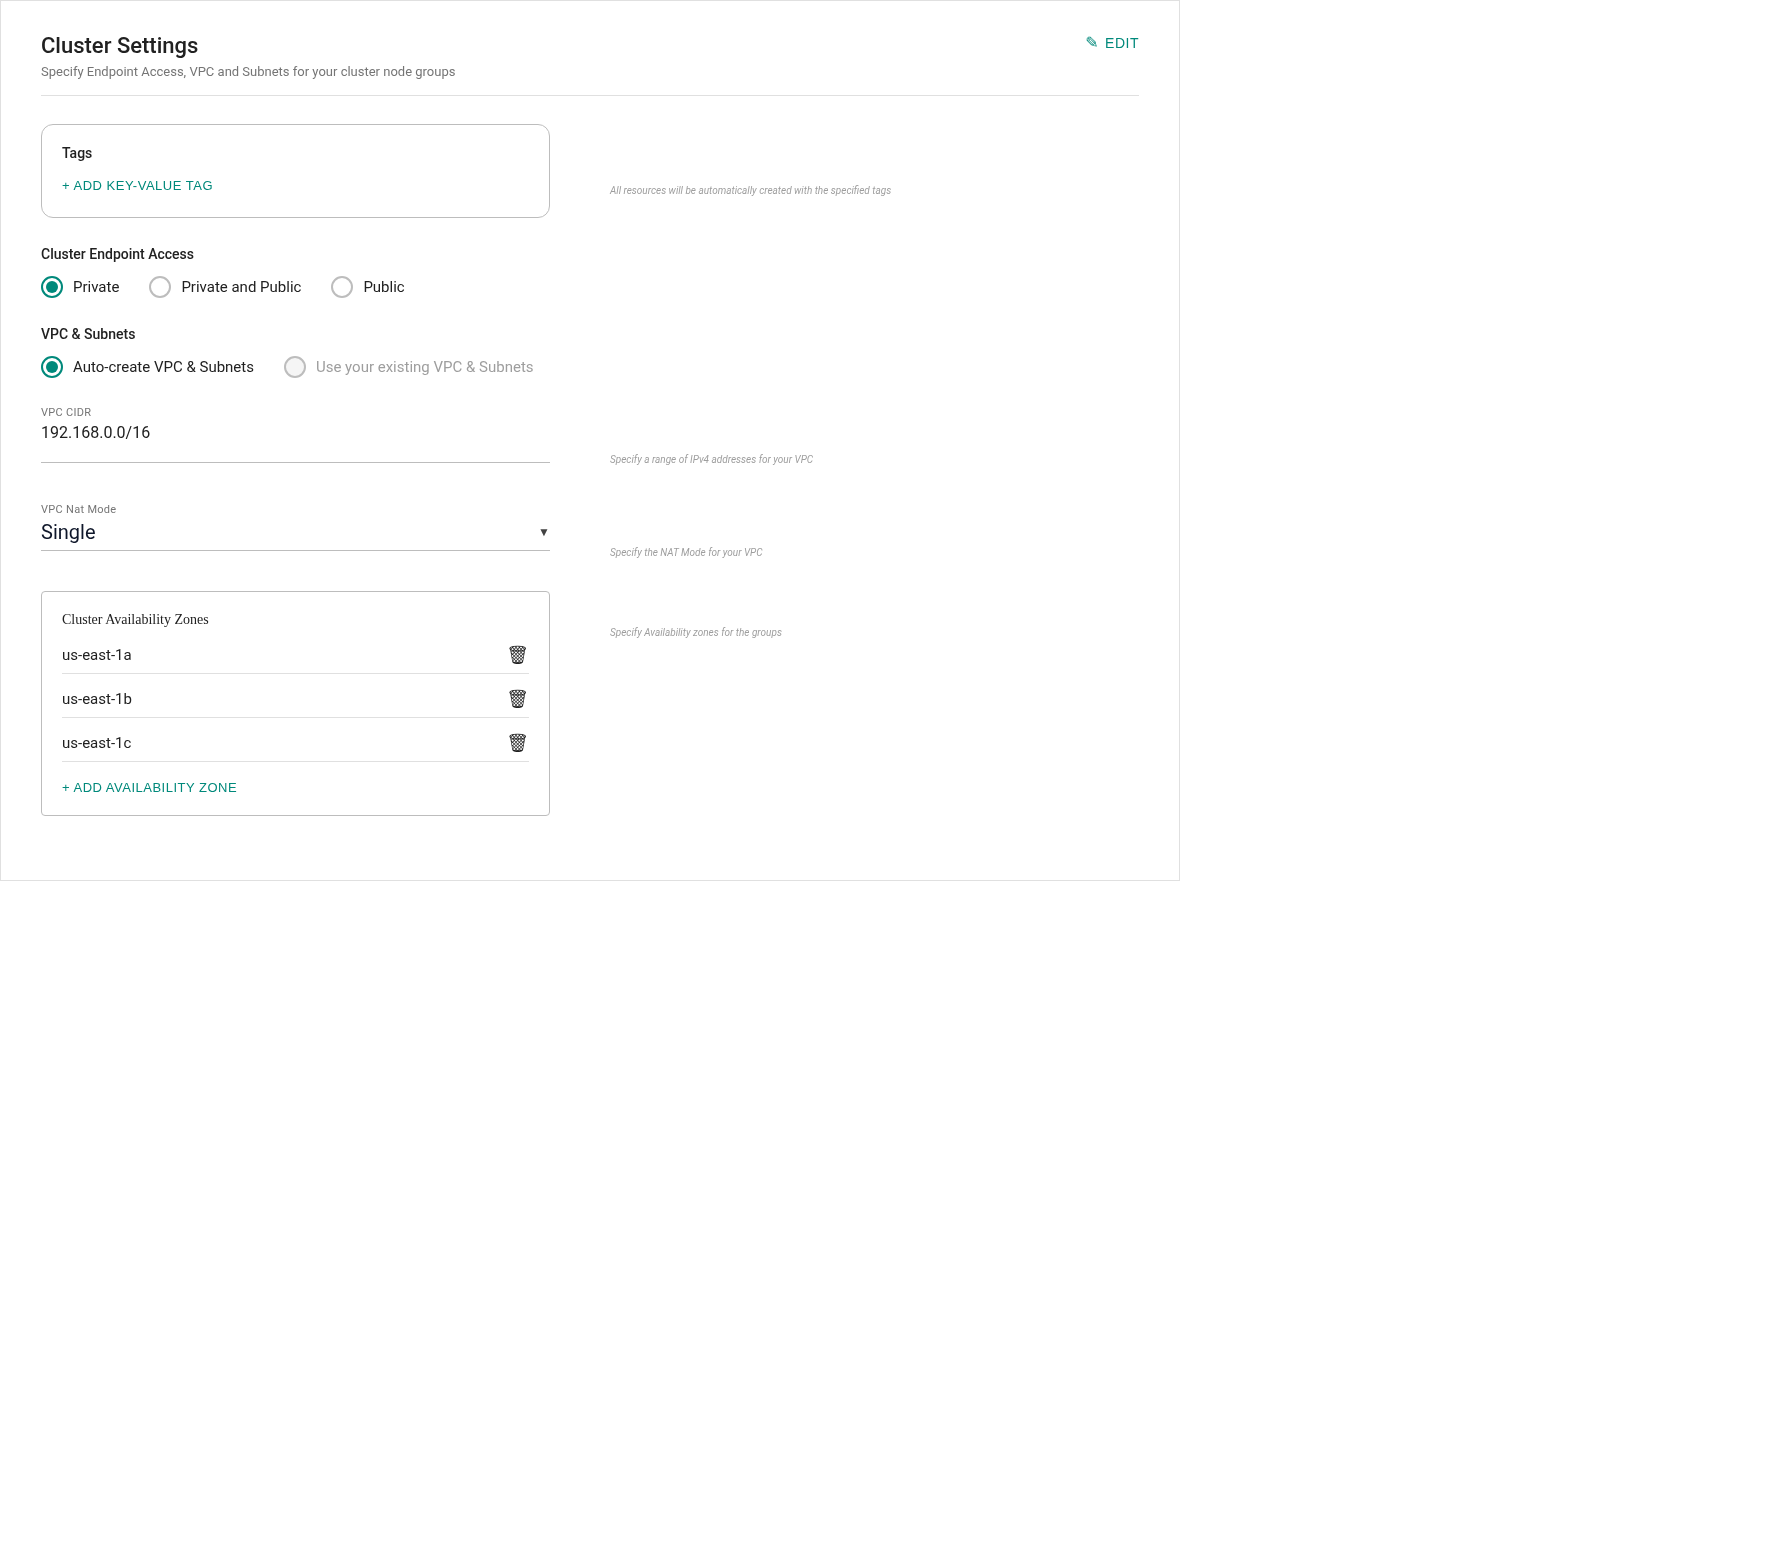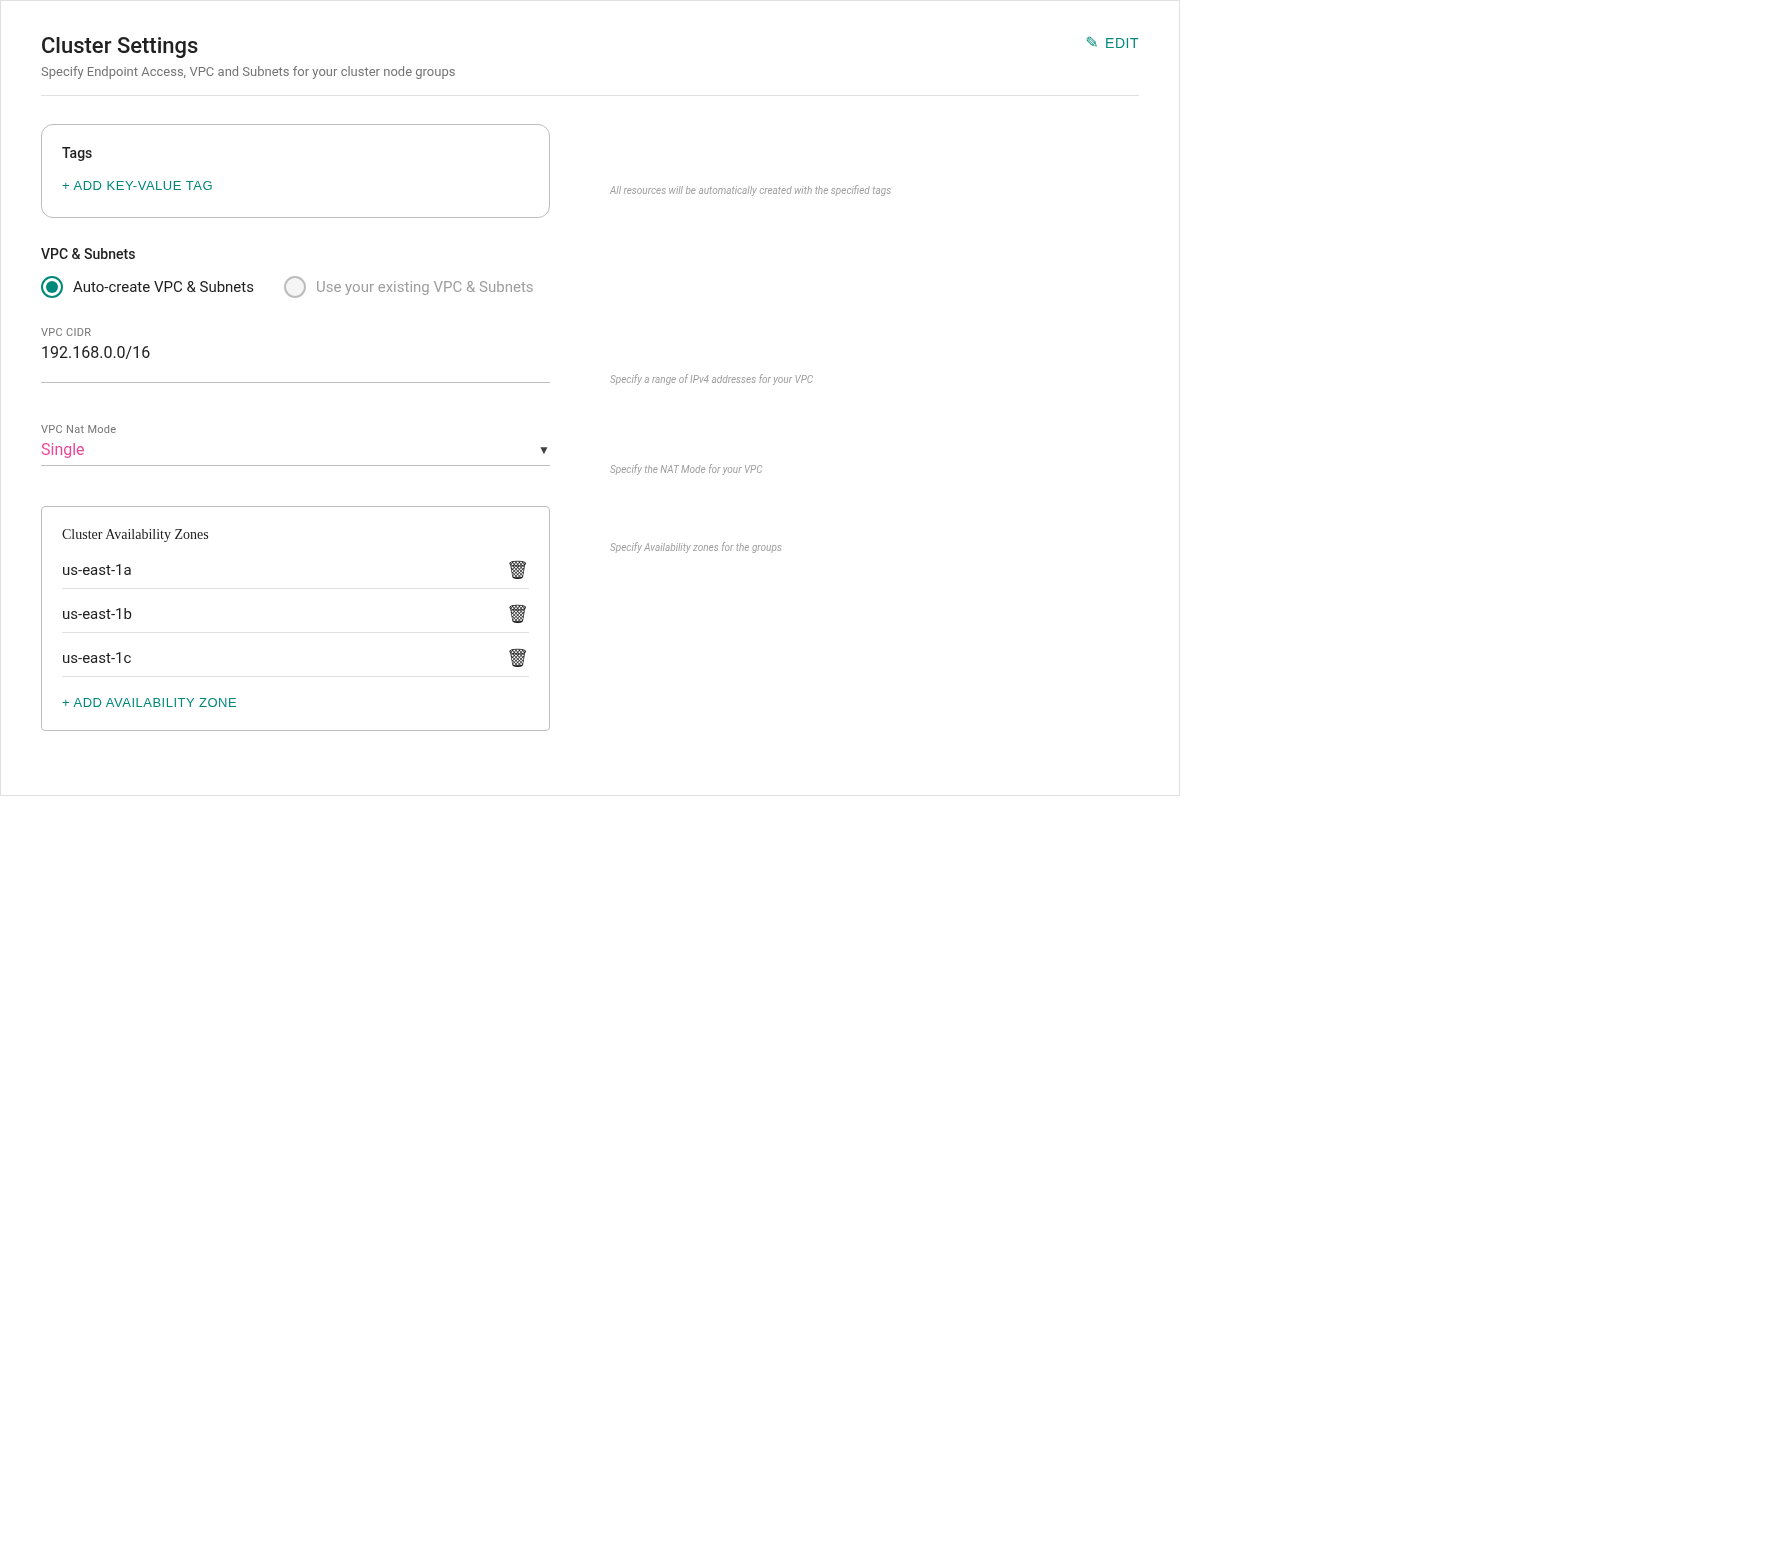--- a/index.html
+++ b/index.html
@@ -163,22 +163,22 @@
     }
     
     .dropdown-wrapper {
       display: flex;
       align-items: center;
       justify-content: space-between;
       border-bottom: 1px solid #bdbdbd;
       padding-bottom: 6px;
     }
     .dropdown-value {
-      font-size: 16px;
-      color: #ec4899;
+      font-size: 20px;
+      color: #0f172a;
     }
     .dropdown-arrow {
       font-size: 12px;
       color: #424242;
     }
     
     .az-box {
       border: 1px solid #bdbdbd;
       border-radius: 4px;
       padding: 20px 20px 20px 20px;
@@ -247,20 +247,40 @@
       <div class="tags-box">
         <div class="tags-label">Tags</div>
         <button class="add-tag-btn">+ ADD KEY-VALUE TAG</button>
       </div>
     </div>
     <div class="right-col right-col-center">
       <div class="right-hint">All resources will be automatically created with the specified tags</div>
     </div>
   </div>
 
+  <div style="margin-bottom: 8px;">
+    <div class="section-label">Cluster Endpoint Access</div>
+    <div class="radio-group">
+
+      <div class="radio-item">
+        <div class="radio-circle selected"></div>
+        <span class="radio-label">Private</span>
+      </div>
+
+      <div class="radio-item">
+        <div class="radio-circle"></div>
+        <span class="radio-label">Private and Public</span>
+      </div>
+
+      <div class="radio-item">
+        <div class="radio-circle"></div>
+        <span class="radio-label">Public</span>
+      </div>
+    </div>
+  </div>
 
   <div style="margin-bottom: 24px;">
     <div class="section-label">VPC &amp; Subnets</div>
     <div class="radio-group">
 
       <div class="radio-item">
         <div class="radio-circle selected"></div>
         <span class="radio-label">Auto-create VPC &amp; Subnets</span>
       </div>
 

